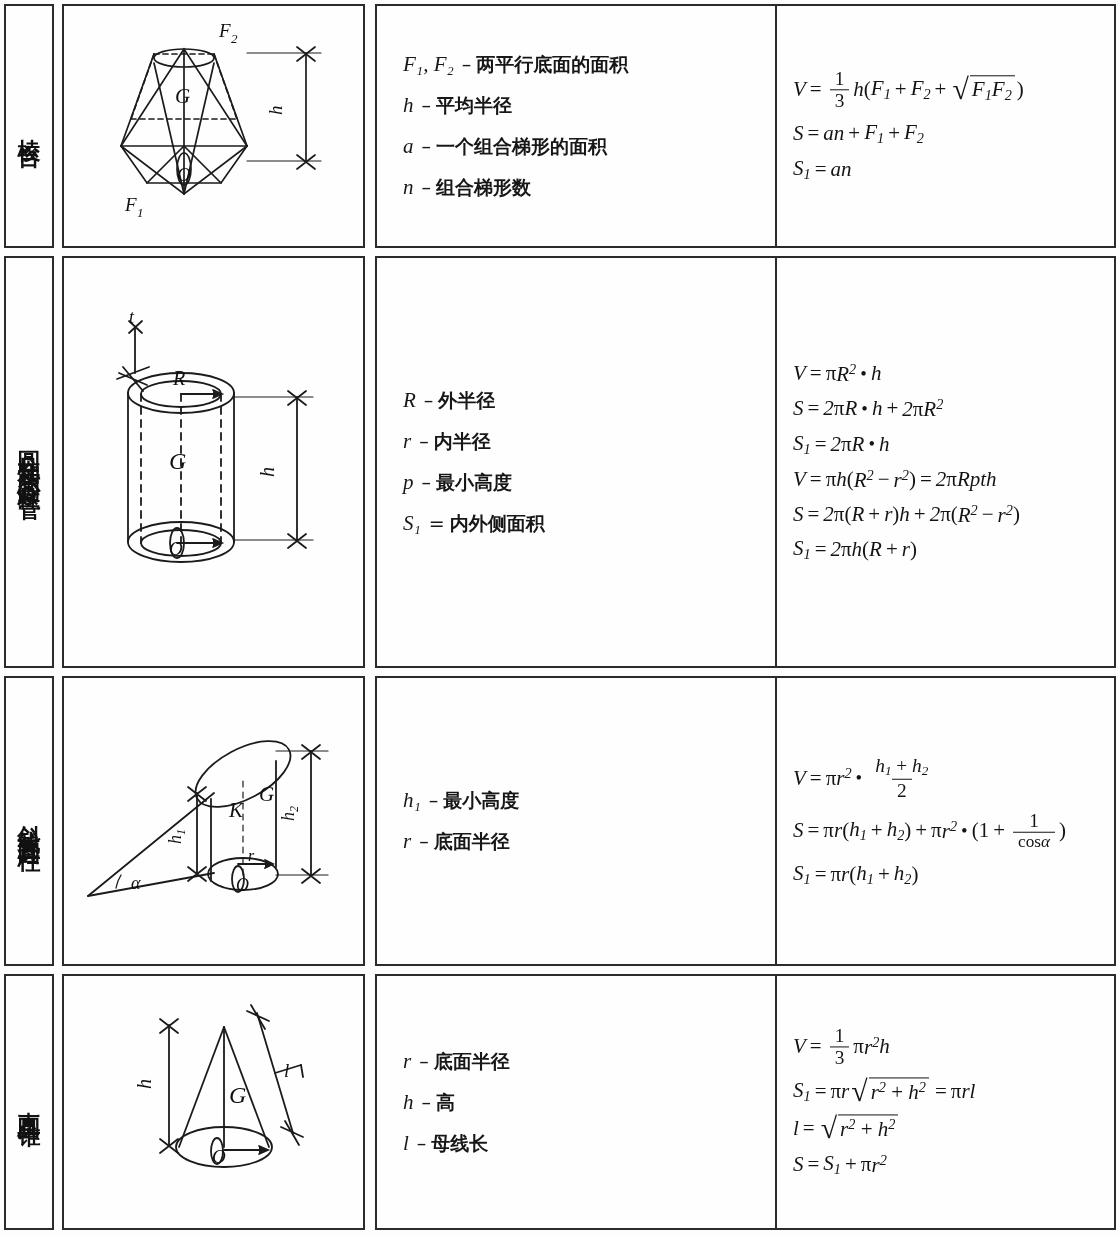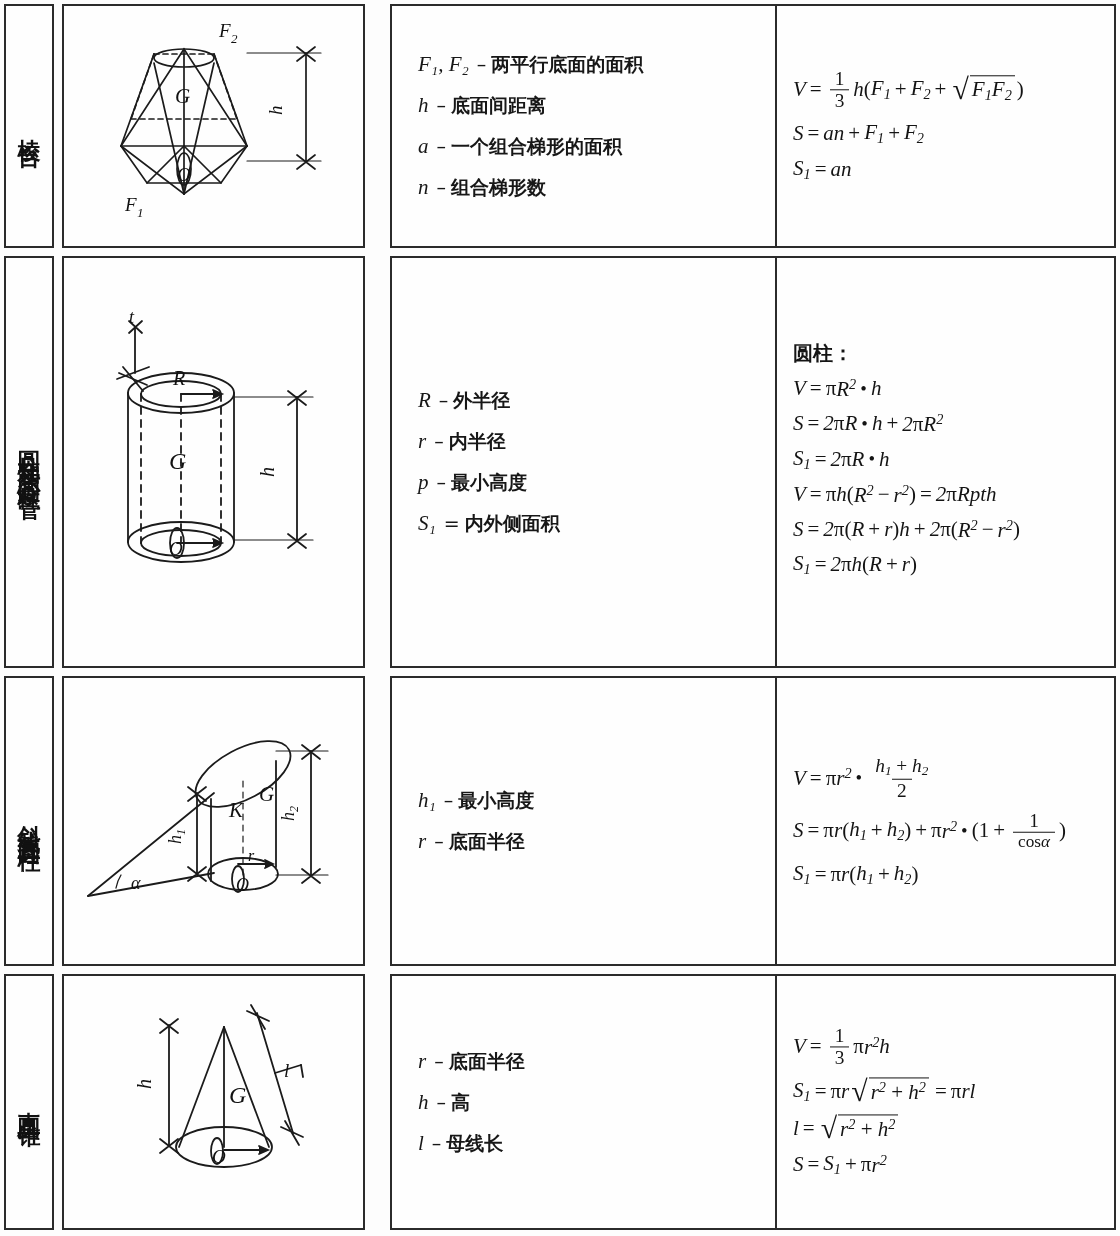--- a/index.html
+++ b/index.html
@@ -15,21 +15,21 @@
   
   .row{position:absolute;left:0;right:0;}
   .cell{
     position:absolute;top:0;bottom:0;
     border:2px solid #2b2b2b;
     background:#fefefe;
     box-sizing:border-box;
   }
   .c-name{left:4px;width:50px;}
   .c-fig{left:62px;width:303px;}
-  .c-def{left:390px;width:429px;}
+  .c-def{left:375px;width:429px;}
   .c-for{left:775px;width:341px;}
 
   
   .vlabel{
     position:absolute;left:0;right:0;top:0;bottom:0;
     display:flex;align-items:center;justify-content:center;
   }
   .vlabel span{
     writing-mode:vertical-rl;
     text-orientation:upright;
@@ -151,21 +151,21 @@
         </svg>
       </div>
     </div>
 
     <div class="cell c-def">
       <div class="defs">
         <div class="defline">
           <span class="sym">F₁, F₂</span><span class="dash">–</span><span>两平行底面的面积</span>
         </div>
         <div class="defline">
-          <span class="sym">h</span><span class="dash">–</span><span>底面间距离</span>
+          <span class="sym">h</span><span class="dash">–</span><span>平均半径</span>
         </div>
         <div class="defline">
           <span class="sym">a</span><span class="dash">–</span><span>一个组合梯形的面积</span>
         </div>
         <div class="defline">
           <span class="sym">n</span><span class="dash">–</span><span>组合梯形数</span>
         </div>
       </div>
     </div>
 
@@ -275,21 +275,20 @@
           <span class="sym">p</span><span class="dash">–</span><span>最小高度</span>
         </div>
         <div class="defline">
           <span class="sym">S₁</span><span class="dash">=</span><span>内外侧面积</span>
         </div>
       </div>
     </div>
 
     <div class="cell c-for">
       <div class="forms">
-        <div class="fline head">圆柱：</div>
         <div class="fline">
           <span>V</span>
             <span class="op">=</span>
             <span class="up">π</span>
             <span>R<span class="sup">2</span></span>
             <span class="dot">•</span>
             <span>h</span>
         </div>
         <div class="fline">
           <span>S</span>

